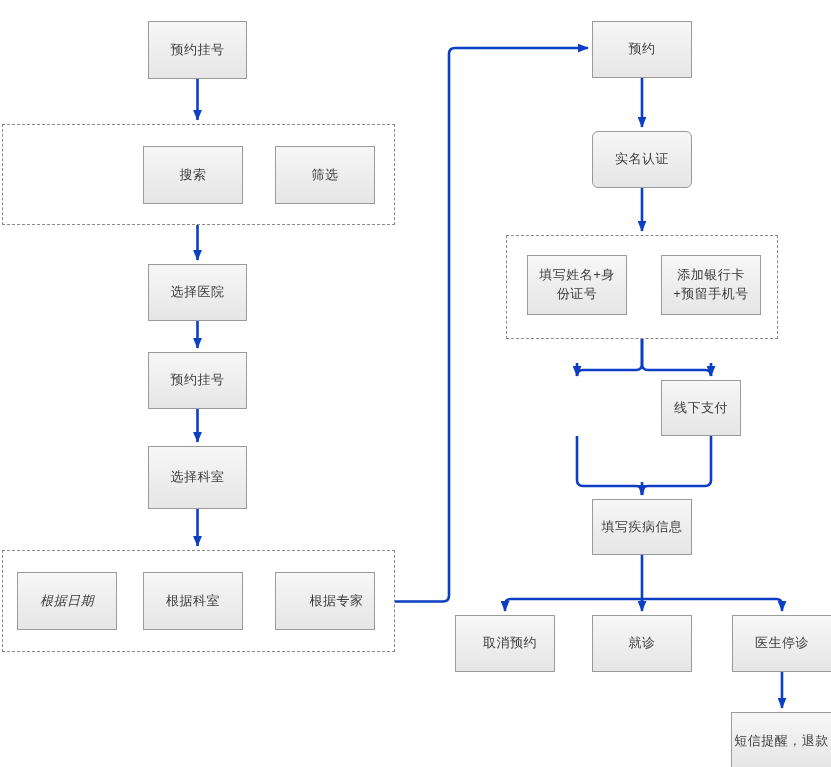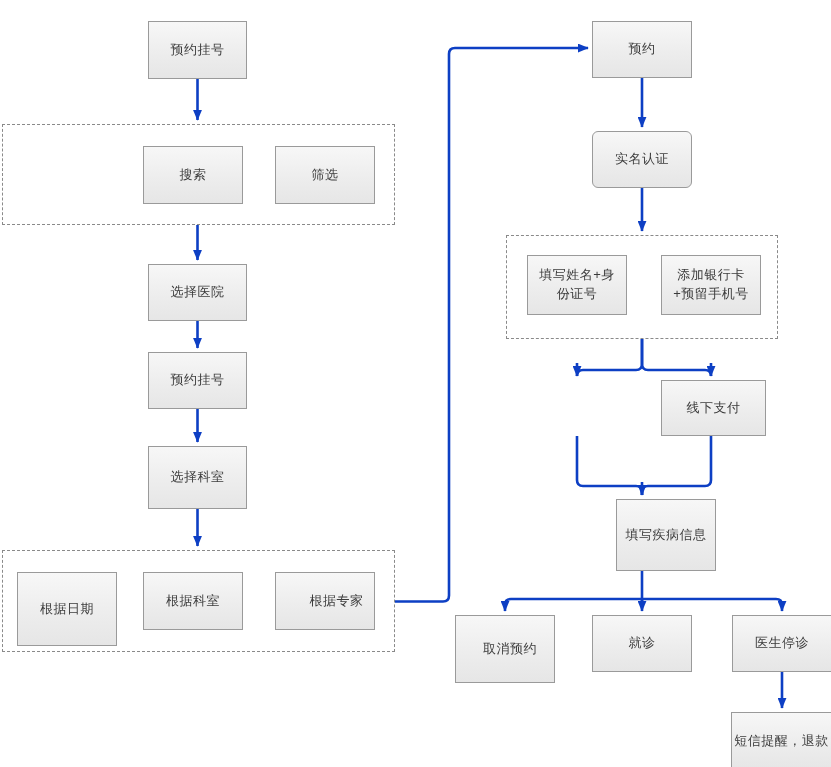--- a/index.html
+++ b/index.html
@@ -115,33 +115,33 @@
 
   <div class="node" style="left:148px; top:21px;  width:99px;  height:58px;">预约挂号</div>
 
   <div class="node" style="left:143px; top:146px; width:100px; height:58px;">搜索</div>
   <div class="node" style="left:275px; top:146px; width:100px; height:58px;">筛选</div>
 
   <div class="node" style="left:148px; top:264px; width:99px;  height:57px;">选择医院</div>
   <div class="node" style="left:148px; top:352px; width:99px;  height:57px;">预约挂号</div>
   <div class="node" style="left:148px; top:446px; width:99px;  height:63px;">选择科室</div>
 
-  <div class="node" style="left:17px;  top:572px; width:100px; height:74px;">根据日期</div>
+  <div class="node" style="left:17px;  top:572px; width:100px; height:58px;font-style:italic;">根据日期</div>
   <div class="node" style="left:143px; top:572px; width:100px; height:58px;">根据科室</div>
   <div class="node" style="left:275px; top:572px; width:100px; height:58px;padding-left:29px;">根据专家</div>
 
   <div class="node" style="left:592px; top:21px;  width:100px; height:57px;">预约</div>
   <div class="node" style="left:592px; top:131px; width:100px; height:57px;border-radius:6px;">实名认证</div>
 
   <div class="node two-line" style="left:527px; top:255px; width:100px; height:60px;">填写姓名+身份证号</div>
   <div class="node two-line" style="left:661px; top:255px; width:100px; height:60px;">添加银行卡+预留手机号</div>
 
-  <div class="node" style="left:661px; top:380px; width:105px; height:56px;">线下支付</div>
+  <div class="node" style="left:661px; top:380px; width:80px; height:56px;">线下支付</div>
 
-  <div class="node" style="left:592px; top:499px; width:100px; height:72px;margin-left:24px;">填写疾病信息</div>
+  <div class="node" style="left:592px; top:499px; width:100px; height:56px;">填写疾病信息</div>
 
-  <div class="node" style="left:455px; top:615px; width:100px; height:68px;padding-left:16px;">取消预约</div>
+  <div class="node" style="left:455px; top:615px; width:100px; height:57px;padding-left:16px;">取消预约</div>
   <div class="node" style="left:592px; top:615px; width:100px; height:57px;">就诊</div>
   <div class="node" style="left:732px; top:615px; width:100px; height:57px;">医生停诊</div>
 
   <div class="node" style="left:731px; top:712px; width:101px; height:58px; white-space:nowrap;">短信提醒，退款</div>
 
 </div>
 
 </body></html>

